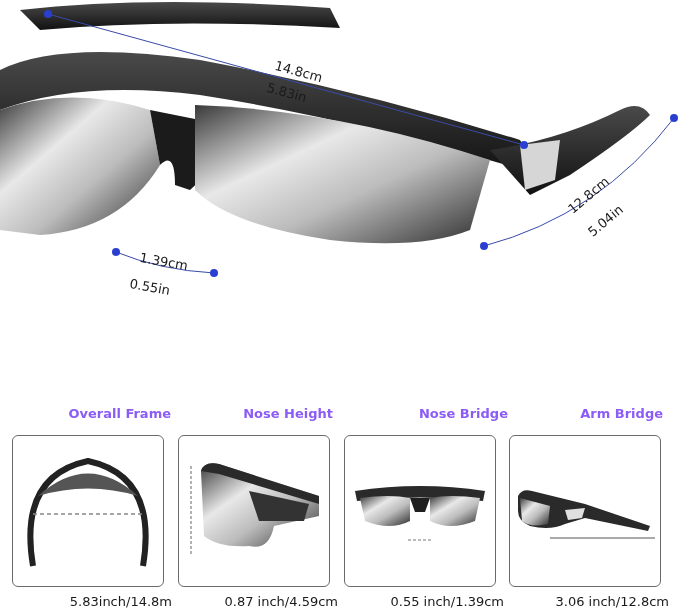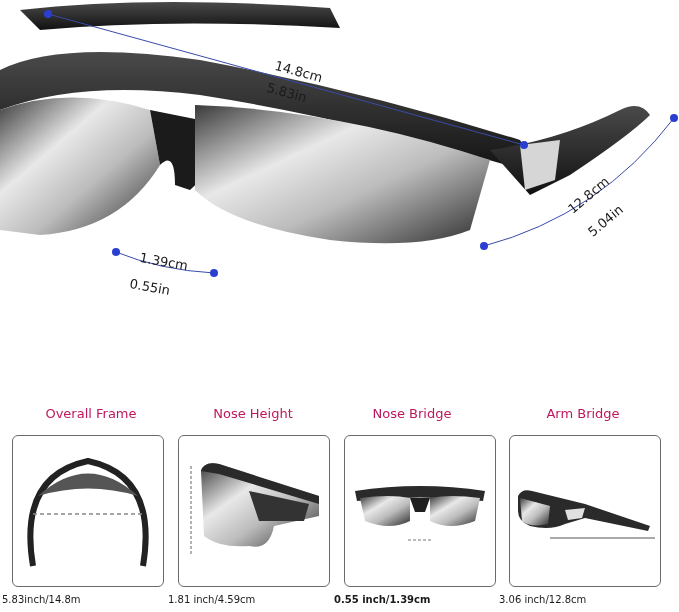--- a/index.html
+++ b/index.html
@@ -1,23 +1,23 @@
 <!DOCTYPE html>
 <html><head>
 <meta charset="utf-8">
 <style>
   html, body { margin:0; padding:0; background:#ffffff; }
   body { width:679px; height:612px; position:relative; overflow:hidden; font-family:"DejaVu Sans", sans-serif; color:#1a1a1a; }
   .hero { position:absolute; left:0; top:0; width:679px; height:380px; }
   .hero svg { position:absolute; left:0; top:0; }
   .dim-label { position:absolute; font-size:13px; color:#1a1a1a; white-space:nowrap; transform-origin:left top; }
-  .panel-title { position:absolute; top:406px; width:160px; text-align:center; font-size:13px; font-weight:normal; color:#be185d; }
+  .panel-title { position:absolute; top:406px; width:160px; text-align:right; font-size:13px; font-weight:bold; color:#8b5cf6; }
   .panel-box { position:absolute; top:435px; width:150px; height:150px; border:1px solid #6a6a6a; border-radius:6px; background:#fff; overflow:hidden; }
   .panel-box svg { position:absolute; left:0; top:0; }
-  .panel-value { position:absolute; top:594px; width:170px; text-align:left; font-size:10px; color:#1a1a1a; }
+  .panel-value { position:absolute; top:594px; width:170px; text-align:right; font-size:13px; color:#1a1a1a; }
 </style>
 </head>
 <body>
 
 <div class="hero">
   <svg width="679" height="380" viewBox="0 0 679 380">
     <defs>
       <linearGradient id="lensG" x1="0" y1="0" x2="1" y2="1">
         <stop offset="0" stop-color="#3a3a3a"></stop>
         <stop offset="0.35" stop-color="#e8e8e8"></stop>
@@ -73,33 +73,33 @@
 
 <div class="panel-title" style="left:173px;">Nose Height</div>
 <div class="panel-box" style="left:178px;">
   <svg width="150" height="150">
     <line x1="12" y1="30" x2="12" y2="118" stroke="#666" stroke-width="1" stroke-dasharray="3,2"></line>
     <path d="M22,35 Q25,25 40,28 L140,60 L140,80 L95,90 Q90,115 70,110 Q40,112 25,100 Z" fill="url(#lensG)"></path>
     <path d="M22,35 Q25,25 40,28 L140,60 L140,68 L40,38 Z" fill="#2a2a2a"></path>
     <path d="M70,55 L130,68 L125,85 L80,85 Z" fill="#333"></path>
   </svg>
 </div>
-<div class="panel-value" style="left:168px;">1.81 inch/4.59cm</div>
+<div class="panel-value" style="left:168px;">0.87 inch/4.59cm</div>
 
-<div class="panel-title" style="left:332px;">Nose Bridge</div>
+<div class="panel-title" style="left:348px;">Nose Bridge</div>
 <div class="panel-box" style="left:344px;">
   <svg width="150" height="150">
     <path d="M10,55 Q75,45 140,55 L138,65 Q75,58 12,65 Z" fill="#2a2a2a"></path>
     <path d="M15,62 Q45,58 65,62 L65,85 Q45,95 20,85 Z" fill="url(#lensG)"></path>
     <path d="M85,62 Q105,58 135,62 L130,85 Q105,95 85,85 Z" fill="url(#lensG)"></path>
     <path d="M65,62 L85,62 L80,76 L70,76 Z" fill="#1f1f1f"></path>
     <line x1="63" y1="104" x2="88" y2="104" stroke="#777" stroke-width="1" stroke-dasharray="3,2"></line>
   </svg>
 </div>
-<div class="panel-value" style="left:334px;font-weight:bold;">0.55 inch/1.39cm</div>
+<div class="panel-value" style="left:334px;">0.55 inch/1.39cm</div>
 
 <div class="panel-title" style="left:503px;">Arm Bridge</div>
 <div class="panel-box" style="left:509px;">
   <svg width="150" height="150">
     <path d="M8,60 Q12,52 22,55 L75,68 L140,90 L138,95 L75,82 L55,88 Q40,95 20,90 Q8,85 8,75 Z" fill="#2a2a2a"></path>
     <path d="M10,62 L40,70 L38,88 Q20,92 12,85 Z" fill="url(#lensG)"></path>
     <path d="M55,74 L75,72 L72,82 L58,84 Z" fill="#e0e0e0"></path>
     <line x1="40" y1="102" x2="145" y2="102" stroke="#555" stroke-width="1"></line>
   </svg>
 </div>

